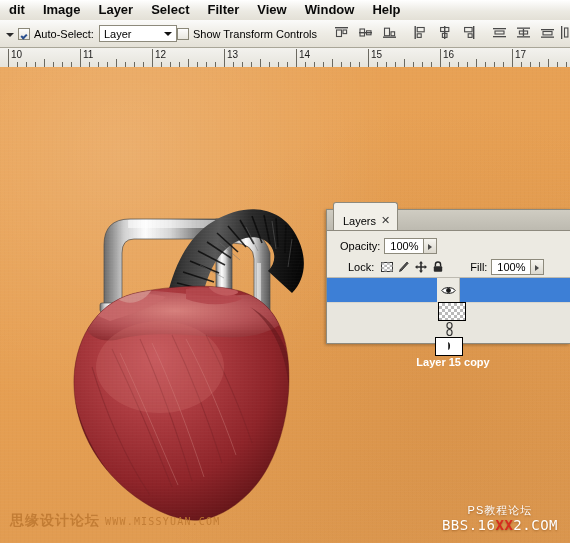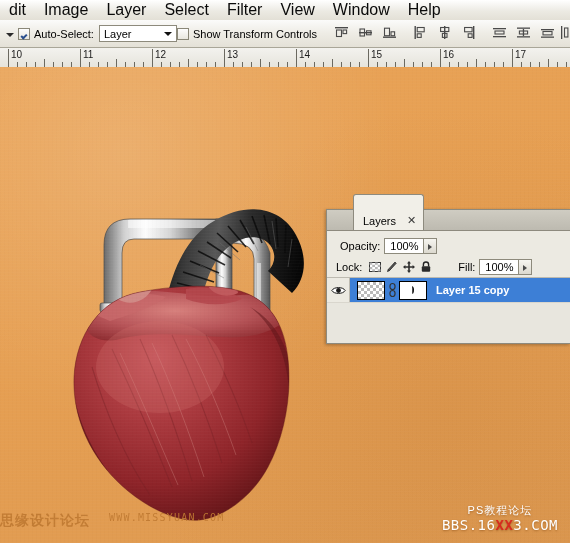--- a/index.html
+++ b/index.html
@@ -12,22 +12,22 @@
   #app{position:relative;width:570px;height:543px;overflow:hidden;}
 
   
   .menubar{
     position:absolute;left:0;top:0;width:570px;height:20px;
     background:linear-gradient(#ffffff,#eceae3 55%,#e3e0d6);
     border-bottom:1px solid #b9b6ab;
     display:flex;align-items:center;
   }
   .menu-item{
-    padding:2px 9px 3px 9px;font-size:16px;color:#0a0a0a;
-    white-space:nowrap;cursor:default;
+    padding:2px 9px 3px 9px;font-size:13px;color:#0a0a0a;
+    white-space:nowrap;cursor:default;font-weight:bold;
   }
 
   
   .optionsbar{
     position:absolute;left:0;top:20px;width:570px;height:28px;
     background:linear-gradient(#fbfbfa,#eeece5 50%,#e4e1d7);
     border-bottom:1px solid #a9a698;
     display:flex;align-items:center;padding-left:2px;box-sizing:border-box;
   }
   .ob-arrow{
@@ -106,23 +106,23 @@
     box-sizing:border-box;
     box-shadow:-1px 1px 3px rgba(0,0,0,.28);
     font-size:11px;
   }
   .panel-tabstrip{
     height:21px;background:linear-gradient(#cfccc2,#bdbab0);
     border-bottom:1px solid #8d8a7e;display:flex;align-items:flex-end;
     padding-left:6px;box-sizing:border-box;
   }
   .panel-tab{
-    height:19px;padding:16px 7px 0 9px;display:flex;align-items:center;gap:11px;
+    height:19px;padding:8px 7px 0 9px;display:flex;align-items:center;gap:5px;
     background:#f1efe8;border:1px solid #8d8a7e;border-bottom:none;
-    border-radius:3px 3px 0 0;font-size:11px;margin-left:20px;
+    border-radius:3px 3px 0 0;font-size:11px;
   }
   .tab-close{font-size:11px;color:#3a3a3a;line-height:1;cursor:default;}
   .panel-body{background:#eceae2;padding:4px 5px 0 5px;}
   .row{display:flex;align-items:center;height:21px;}
   .mode-combo{
     width:132px;height:17px;box-sizing:border-box;border:1px solid #8d8a7c;
     background:#fff;display:flex;align-items:center;justify-content:space-between;
     padding:0 2px 0 4px;
   }
   .num-field{
@@ -138,21 +138,21 @@
     content:"";position:absolute;left:4px;top:5px;
     border-top:3px solid transparent;border-bottom:3px solid transparent;
     border-left:4px solid #4a4a4a;
   }
   .lock-ico{width:14px;height:14px;margin-right:3px;flex:none;}
   .layer-list{border-top:1px solid #bdbab0;background:#fff;}
   .layer-row{
     display:flex;align-items:center;height:24px;
     border-bottom:1px solid #d9d6cd;background:#eceae2;
   }
-  .layer-row.sel{background:#3d7fd6;}
+  .layer-row.sel{background:#3d7fd6;flex-direction:column;}
   .layer-row.sel .layer-name{color:#fff;font-weight:bold;}
   .eye-cell{
     width:22px;height:100%;display:flex;align-items:center;justify-content:center;
     border-right:1px solid #bdbab0;background:#eceae2;flex:none;
   }
   .thumb{
     width:28px;height:19px;box-sizing:border-box;border:1px solid #000;
     margin-left:7px;flex:none;
     background-image:
       linear-gradient(45deg,#b9b9b9 25%,transparent 25%,transparent 75%,#b9b9b9 75%),
@@ -161,21 +161,21 @@
   }
   .link-ico{width:9px;height:16px;margin:0 2px 0 3px;flex:none;}
   .mask-thumb{
     width:28px;height:19px;box-sizing:border-box;border:1px solid #000;
     background:#fff;flex:none;position:relative;overflow:hidden;
   }
   .layer-name{margin-left:9px;font-size:11px;color:#111;}
 
   
   .wm-left{
-    position:absolute;left:0;bottom:13px;display:flex;align-items:flex-start;gap:19px;
+    position:absolute;left:10px;bottom:13px;display:flex;align-items:center;gap:5px;
     color:#c07a32;opacity:.92;pointer-events:none;
   }
   .wm-left .cn{font-size:14px;font-weight:bold;letter-spacing:1px;}
   .wm-left .en{font-size:10px;letter-spacing:1.2px;font-family:"DejaVu Sans Mono",monospace;}
   .wm-right{
     position:absolute;right:12px;bottom:10px;text-align:center;
     color:#fff;pointer-events:none;line-height:1.15;
     text-shadow:0 1px 2px rgba(120,60,10,.5);
   }
   .wm-right .r1{font-size:11px;letter-spacing:1px;}
@@ -542,21 +542,21 @@
     </svg>
 
     <div class="wm-left">
       <span class="cn">思缘设计论坛</span>
       <span class="en">WWW.MISSYUAN.COM</span>
     </div>
 
     <div class="wm-right">
       <div class="r1">PS教程论坛</div>
       <div class="r2">
-        <span>BBS.16</span><span class="x">XX</span><span>3.COM</span>
+        <span>BBS.16</span><span class="x">XX</span><span>2.COM</span>
       </div>
     </div>
   </div>
 
   <div class="panel">
 
     <div class="panel-tabstrip">
       <div class="panel-tab">
         <span>Layers</span>
         <span class="tab-close">✕</span>
@@ -567,21 +567,21 @@
 
       <div class="row">
         <span class="lbl" style="margin-left:8px">Opacity:</span>
         <div style="display:flex;margin-left:4px">
           <div class="num-field">100%</div>
           <div class="stepper"></div>
         </div>
       </div>
 
       <div class="row">
-        <span class="lbl" style="margin-left:4px">Lock:</span>
+        <span class="lbl" style="margin-left:16px">Lock:</span>
 
         <span class="lock-ico" style="margin-left:6px">
           <svg width="14" height="14" viewBox="0 0 14 14">
             <rect x="1.5" y="2.5" width="11" height="9" fill="#fff" stroke="#333" stroke-width="1"></rect>
             <rect x="1.5" y="2.5" width="2.75" height="2.25" fill="#b8b8b8"></rect>
             <rect x="7" y="2.5" width="2.75" height="2.25" fill="#b8b8b8"></rect>
             <rect x="4.25" y="4.75" width="2.75" height="2.25" fill="#b8b8b8"></rect>
             <rect x="9.75" y="4.75" width="2.75" height="2.25" fill="#b8b8b8"></rect>
             <rect x="1.5" y="7" width="2.75" height="2.25" fill="#b8b8b8"></rect>
             <rect x="7" y="7" width="2.75" height="2.25" fill="#b8b8b8"></rect>

